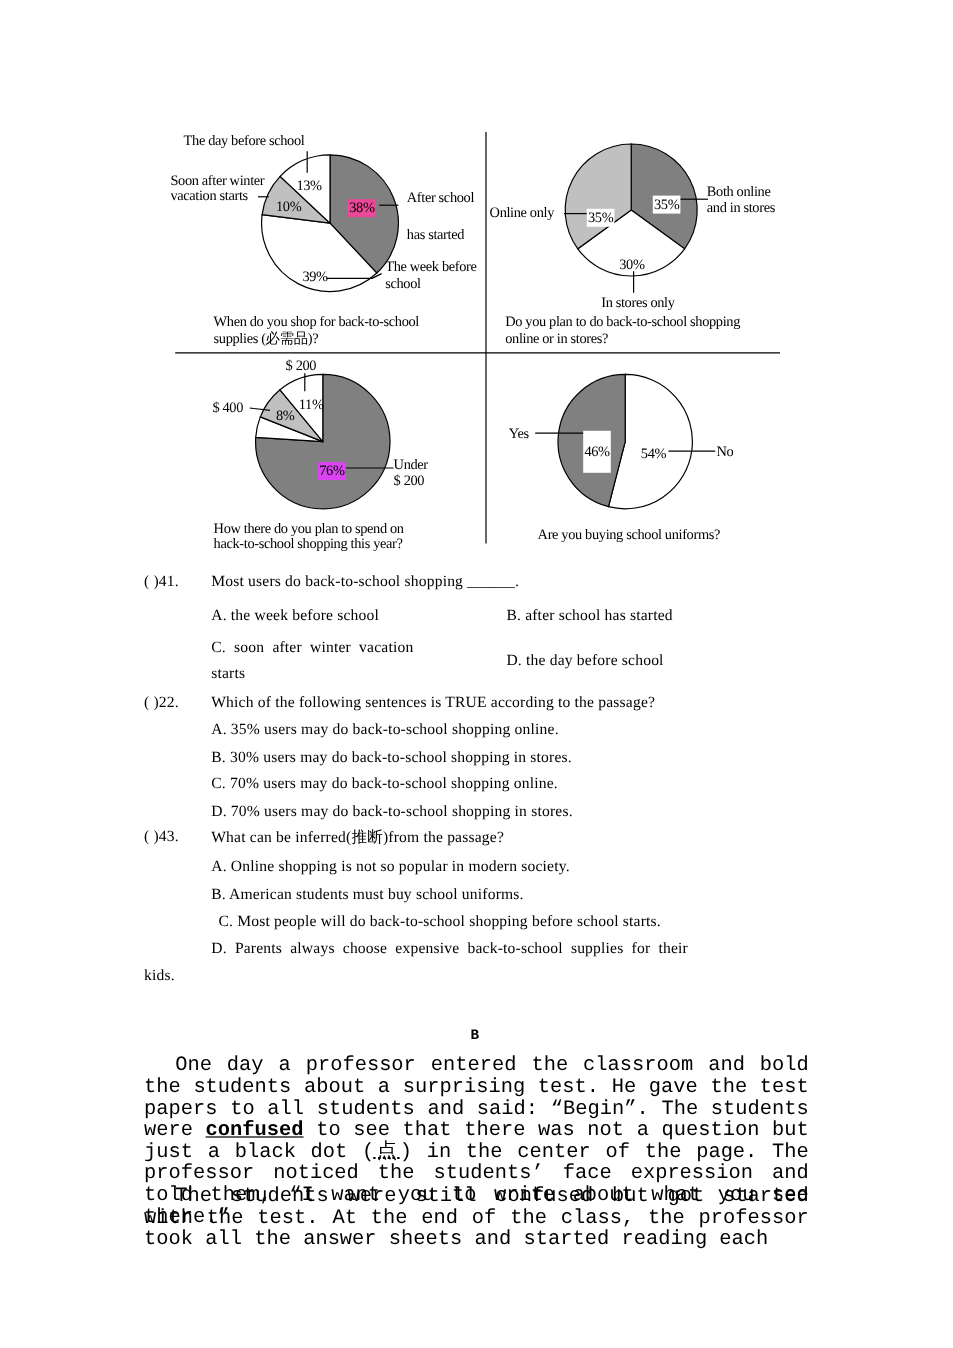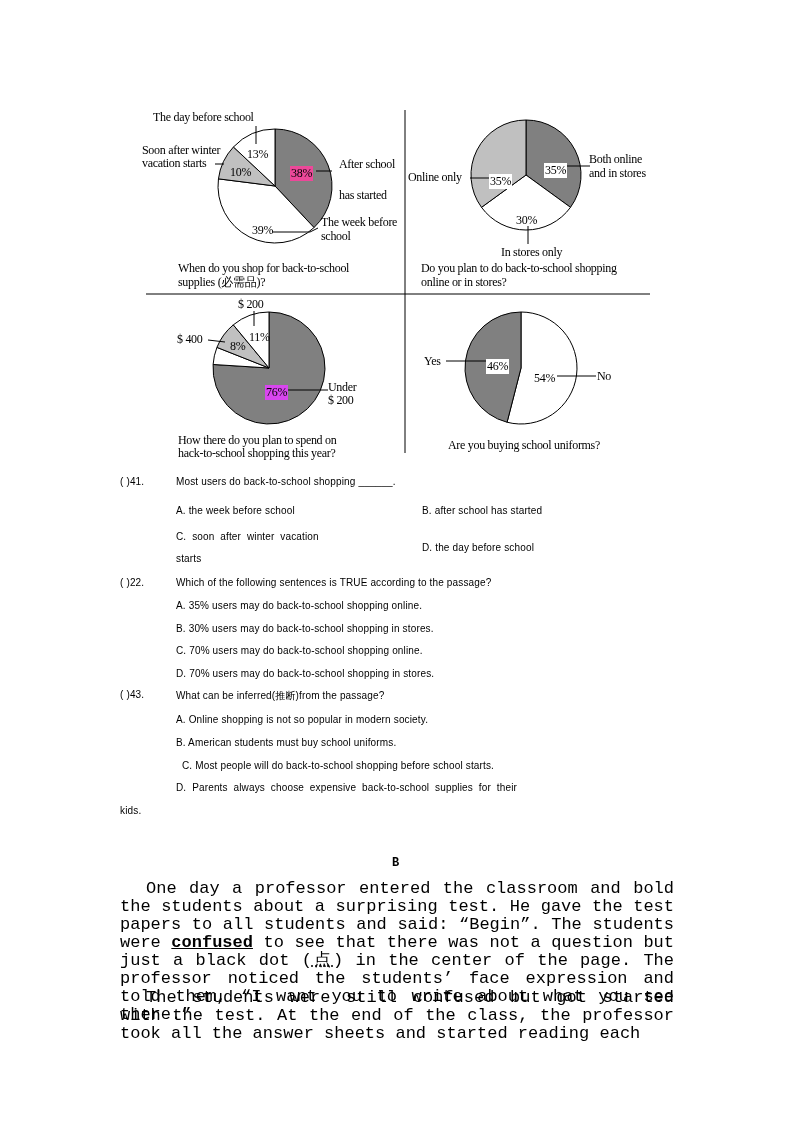--- a/index.html
+++ b/index.html
@@ -1,21 +1,21 @@
 <!DOCTYPE html>
 <html><head>
 <meta charset="utf-8">
 <style>
   html, body { margin: 0; padding: 0; background: #ffffff; }
   body { width: 794px; height: 1123px; position: relative; overflow: hidden; color: #000; }
   .mono { font-family: "Liberation Mono", "DejaVu Sans Mono", monospace; }
   #charts { position: absolute; left: 0; top: 0; width: 794px; height: 470px; }
   .abs { position: absolute; white-space: nowrap; }
   .lbl { font-family: "Liberation Serif", "DejaVu Serif", serif; font-size: 12px; line-height: 13px; letter-spacing: -0.3px; }
-  .q { font-family: Liberation Sans, sans-serif; font-size: 10px; letter-spacing: 0.15px; }
+  .q { font-family: Liberation Serif, serif; font-size: 13px; letter-spacing: 0.15px; }
   .para { position: absolute; left: 120px; width: 554px; font-family: "Liberation Mono", "DejaVu Sans Mono", monospace; font-size: 17px; line-height: 18px; text-align: justify; }
   .bold-u { font-weight: bold; text-decoration: underline; }
   .dot-under { text-decoration: underline dotted; }
 </style>
 </head>
 <body>
 
 <div id="charts">
   <svg width="794" height="470" style="position:absolute;left:0;top:0">
     <line x1="405" y1="110" x2="405" y2="453" stroke="#000" stroke-width="1"></line>
@@ -99,21 +99,21 @@
   <div class="abs lbl" style="left:328px;top:381px">Under</div>
   <div class="abs lbl" style="left:328px;top:394px">$ 200</div>
   <div class="abs lbl" style="left:249px;top:331px">11%</div>
   <div class="abs lbl" style="left:230px;top:340px">8%</div>
   <div class="abs lbl" style="left:265px;top:385px;background:#d946ef;padding:1px 1px">76%</div>
   <div class="abs lbl" style="left:178px;top:434px">How there do you plan to spend on</div>
   <div class="abs lbl" style="left:178px;top:447px">hack-to-school shopping this year?</div>
 
   <div class="abs lbl" style="left:424px;top:355px">Yes</div>
   <div class="abs lbl" style="left:597px;top:370px">No</div>
-  <div class="abs lbl" style="left:486px;top:359px;background:#fff;padding:1px 1px">46%</div>
+  <div class="abs lbl" style="left:486px;top:359px;background:#fff;padding:11px 1px">46%</div>
   <div class="abs lbl" style="left:534px;top:372px">54%</div>
   <div class="abs lbl" style="left:448px;top:439px">Are you buying school uniforms?</div>
 </div>
 
 <div>
   <div class="abs q" style="left:120px;top:476px">(  )41.</div>
   <div class="abs q" style="left:176px;top:476px">Most users do back-to-school shopping ______.</div>
   <div class="abs q" style="left:176px;top:505px">A. the week before school</div>
   <div class="abs q" style="left:422px;top:505px">B. after school has started</div>
   <div class="abs q" style="left:176px;top:531px;white-space:pre">C.  soon  after  winter  vacation</div>

